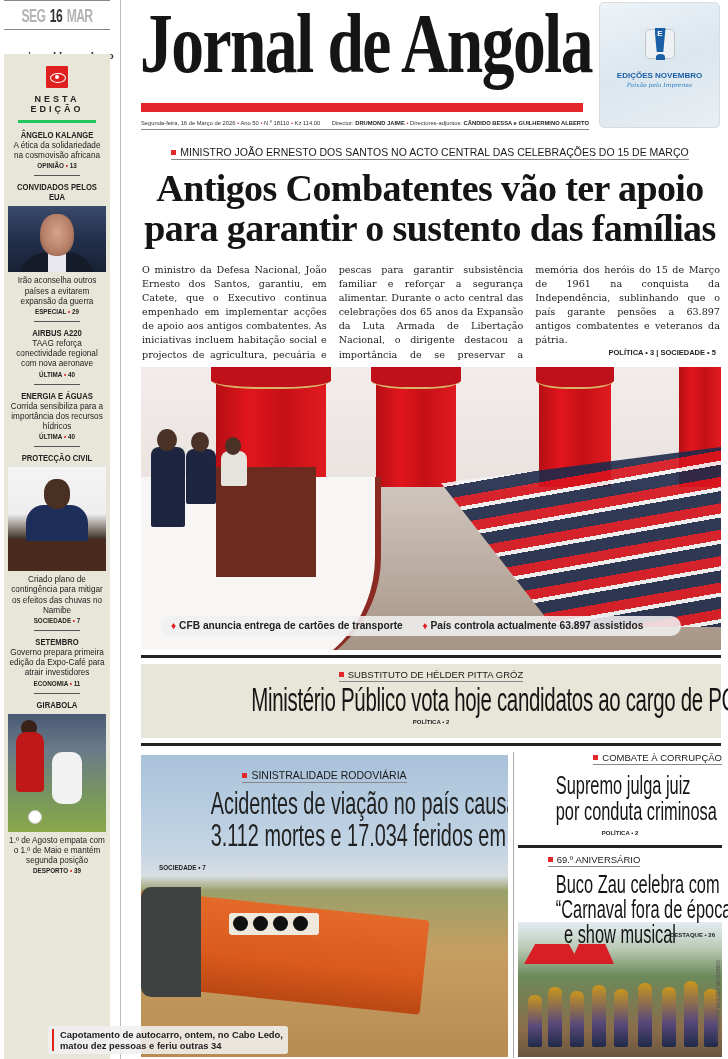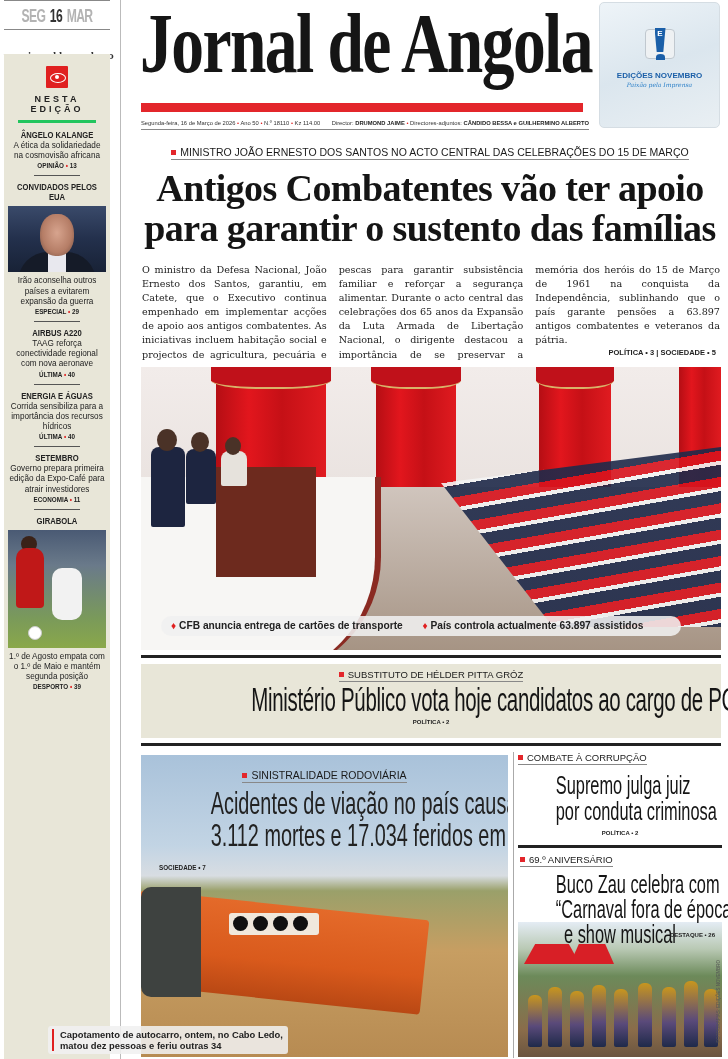--- a/index.html
+++ b/index.html
@@ -92,24 +92,24 @@
   .bus { position: absolute; left: 0; top: 135px; width: 290px; height: 95px; background: linear-gradient(180deg, #e46a2a 0%, #d95a1c 60%, #b94814 100%); transform: rotate(6deg); transform-origin: left top; border-radius: 4px; }
   .bus-front { position: absolute; left: 0; top: 132px; width: 60px; height: 110px; background: #3e4240; border-radius: 10px 0 0 10px; }
   .bus-wheels { position: absolute; left: 88px; top: 158px; width: 90px; height: 22px; background: #f0e8dc; border-radius: 3px; }
   .bus-wheel { position: absolute; top: 3px; width: 15px; height: 15px; background: #111; border-radius: 50%; }
   .acc-caption { position: absolute; left: 48px; top: 1026px; width: 240px; height: 28px; background: rgba(240,240,240,0.88); border-radius: 3px; font-weight: bold; font-size: 9.4px; line-height: 11px; color: #222; padding: 3px 4px 3px 12px; }
   .acc-caption::before { content: ""; position: absolute; left: 4px; top: 3px; width: 2px; height: 22px; background: #e02020; }
 
   .col-rule { position: absolute; left: 513px; top: 752px; width: 1px; height: 306px; background: #aaa; }
 
   
-  .sup-kicker-wrap { position: absolute; left: 518px; top: 752px; width: 204px; text-align: left; font-size: 9.5px; }
+  .sup-kicker-wrap { position: absolute; left: 518px; top: 752px; width: 204px; text-align: right; font-size: 9.5px; }
   .sup-headline { position: absolute; left: 518px; top: 772px; width: 204px; text-align: center; font-family: "Liberation Sans", sans-serif; font-size: 26px; line-height: 26px; color: #151515; transform: scaleX(0.63); white-space: nowrap; }
   .sup-ref { position: absolute; left: 518px; top: 830px; width: 204px; text-align: center; font-weight: bold; font-size: 6px; color: #222; }
-  .buco-kicker-wrap { position: absolute; left: 520px; top: 854px; width: 204px; text-align: left; font-size: 9.5px; }
+  .buco-kicker-wrap { position: absolute; left: 492px; top: 854px; width: 204px; text-align: center; font-size: 9.5px; }
   .buco-photo { position: absolute; left: 518px; top: 922px; width: 204px; height: 135px; overflow: hidden; background: linear-gradient(180deg, #e4ecf4 0%, #b9c9b4 20%, #6c8a5a 40%, #8a6c4a 80%, #6b5540 100%); }
   .tent { position: absolute; top: 22px; height: 20px; background: #d81f26; clip-path: polygon(20% 0, 80% 0, 100% 100%, 0 100%); }
   .dancer { position: absolute; bottom: 10px; width: 14px; background: linear-gradient(180deg, #c8961e, #5a4a7a 60%, #1f2a4a); border-radius: 6px 6px 2px 2px; }
   .buco-headline { position: absolute; left: 518px; top: 872px; width: 204px; text-align: center; font-family: "Liberation Sans", sans-serif; font-size: 26px; line-height: 25px; color: #151515; transform: scaleX(0.63); white-space: nowrap; }
   .buco-ref { position: absolute; left: 670px; top: 932px; font-weight: bold; font-size: 6px; color: #222; }
   .photo-credit { position: absolute; left: 716px; top: 960px; font-size: 4.5px; color: #555; writing-mode: vertical-rl; transform: rotate(180deg); white-space: nowrap; }
 </style>
 </head>
 <body>
 
@@ -144,20 +144,30 @@
     <div class="sb-text">TAAG reforça conectividade regional com nova aeronave</div>
     <div class="sb-ref"><span>ÚLTIMA</span> <span class="dot">•</span> <span>40</span></div>
   </div>
 
   <div class="sb-item">
     <span class="sb-kicker">ENERGIA E ÁGUAS</span>
     <div class="sb-text">Corrida sensibiliza para a importância dos recursos hídricos</div>
     <div class="sb-ref"><span>ÚLTIMA</span> <span class="dot">•</span> <span>40</span></div>
   </div>
 
+  <div class="sb-item">
+    <span class="sb-kicker">PROTECÇÃO CIVIL</span>
+    <div class="sb-photo photo-civil">
+      <div class="desk"></div>
+        <div class="vest"></div>
+        <div class="face"></div>
+    </div>
+    <div class="sb-text">Criado plano de contingência para mitigar os efeitos das chuvas no Namibe</div>
+    <div class="sb-ref"><span>SOCIEDADE</span> <span class="dot">•</span> <span>7</span></div>
+  </div>
 
 
   <div class="sb-item">
     <span class="sb-kicker">SETEMBRO</span>
     <div class="sb-text">Governo prepara primeira edição da Expo-Café para atrair investidores</div>
     <div class="sb-ref"><span>ECONOMIA</span> <span class="dot">•</span> <span>11</span></div>
   </div>
 
   <div class="sb-item">
     <span class="sb-kicker">GIRABOLA</span>

